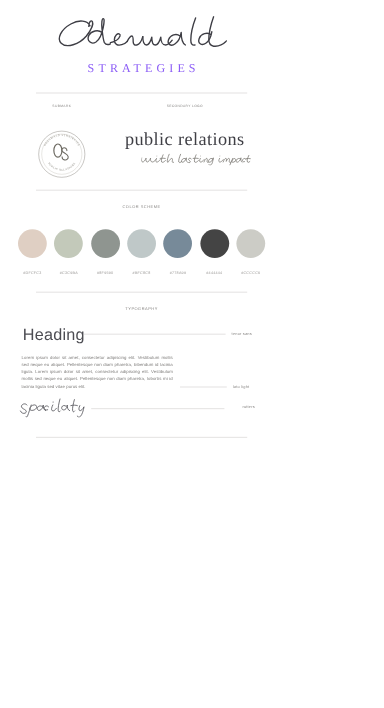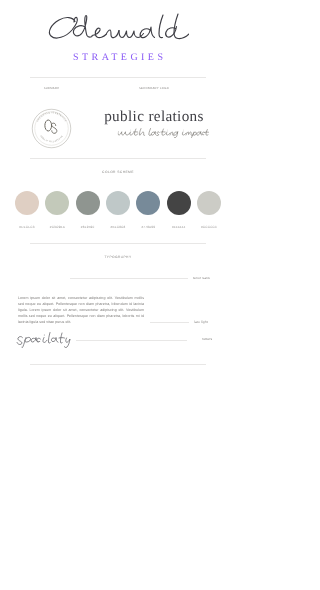--- a/index.html
+++ b/index.html
@@ -142,20 +142,21 @@
     <div class="swatch">
       <div class="dot" style="background: rgb(204, 204, 198);"></div>
       <div class="hex">#CCCCC6</div>
     </div>
   </div>
 
   <div class="rule" style="left:30px;top:243px;width:176px;"></div>
 
   <div class="seclabel" style="left:0;top:255px;width:236px;">TYPOGRAPHY</div>
 
+  <div class="abs" style="left:19px;top:271px;font-family:'Liberation Sans',sans-serif;font-size:13.5px;font-weight:400;letter-spacing:0.2px;color:#4c4c52;">Heading</div>
   <div class="rule" style="left:70px;top:278px;width:118px;"></div>
   <div class="abs fontname" style="left:193px;top:276px;">tenor sans</div>
 
   <div class="abs" style="left:18px;top:296px;width:126px;font-family:'Liberation Sans',sans-serif;font-size:3.6px;line-height:5.95px;letter-spacing:0.05px;color:#7d7b79;text-align:justify;">Lorem ipsum dolor sit amet, consectetur adipiscing elit. Vestibulum mollis sed neque eu aliquet. Pellentesque non diam pharetra, bibendum id lacinia ligula. Lorem ipsum dolor sit amet, consectetur adipiscing elit. Vestibulum mollis sed neque eu aliquet. Pellentesque non diam pharetra, lobortis mi id lacinia ligula sed vitae purus elit.</div>
   <div class="rule" style="left:150px;top:322px;width:39px;"></div>
   <div class="abs fontname" style="left:194px;top:320px;">lato light</div>
 
   <svg class="abs" style="left:15px;top:331px;" width="56" height="17" viewBox="0 0 224 68">
     <g fill="none" stroke="#4a4a50" stroke-width="2.6" stroke-linecap="round" stroke-linejoin="round">
       <path d="M30 26 C26 20 16 21 12 28 C9 34 16 38 22 41 C28 44 30 50 24 53 C18 56 10 52 8 46"></path>

